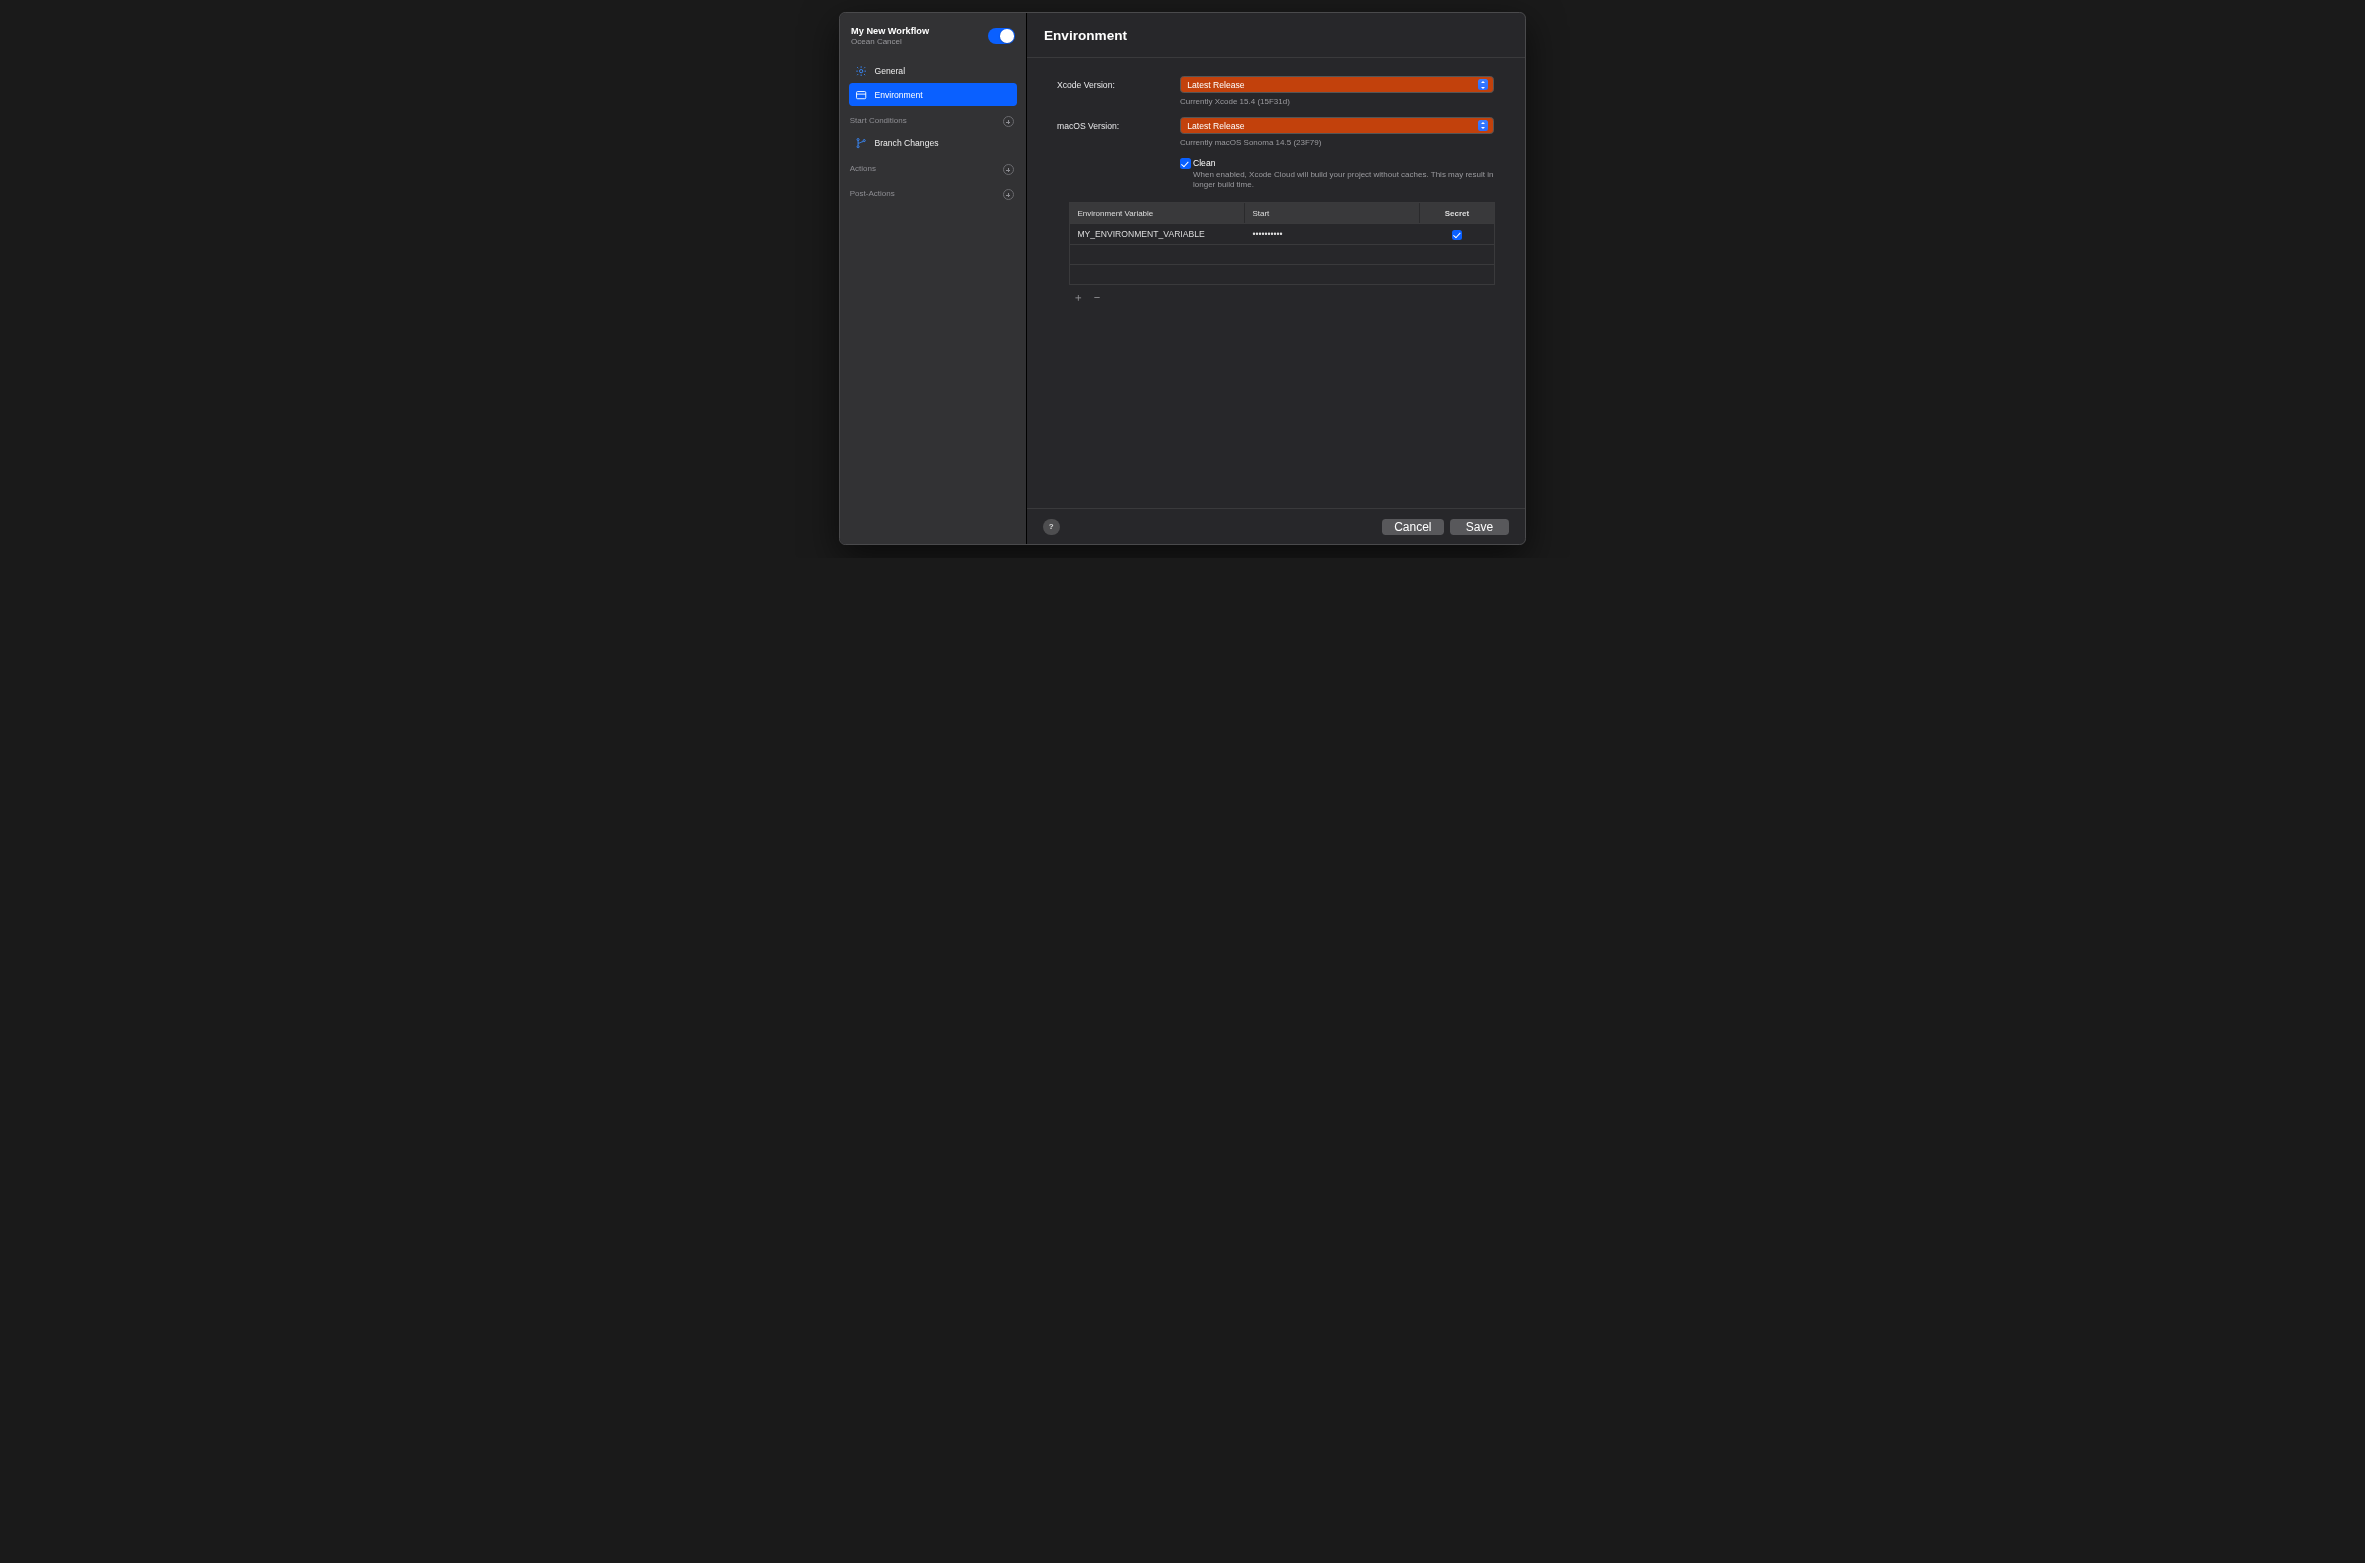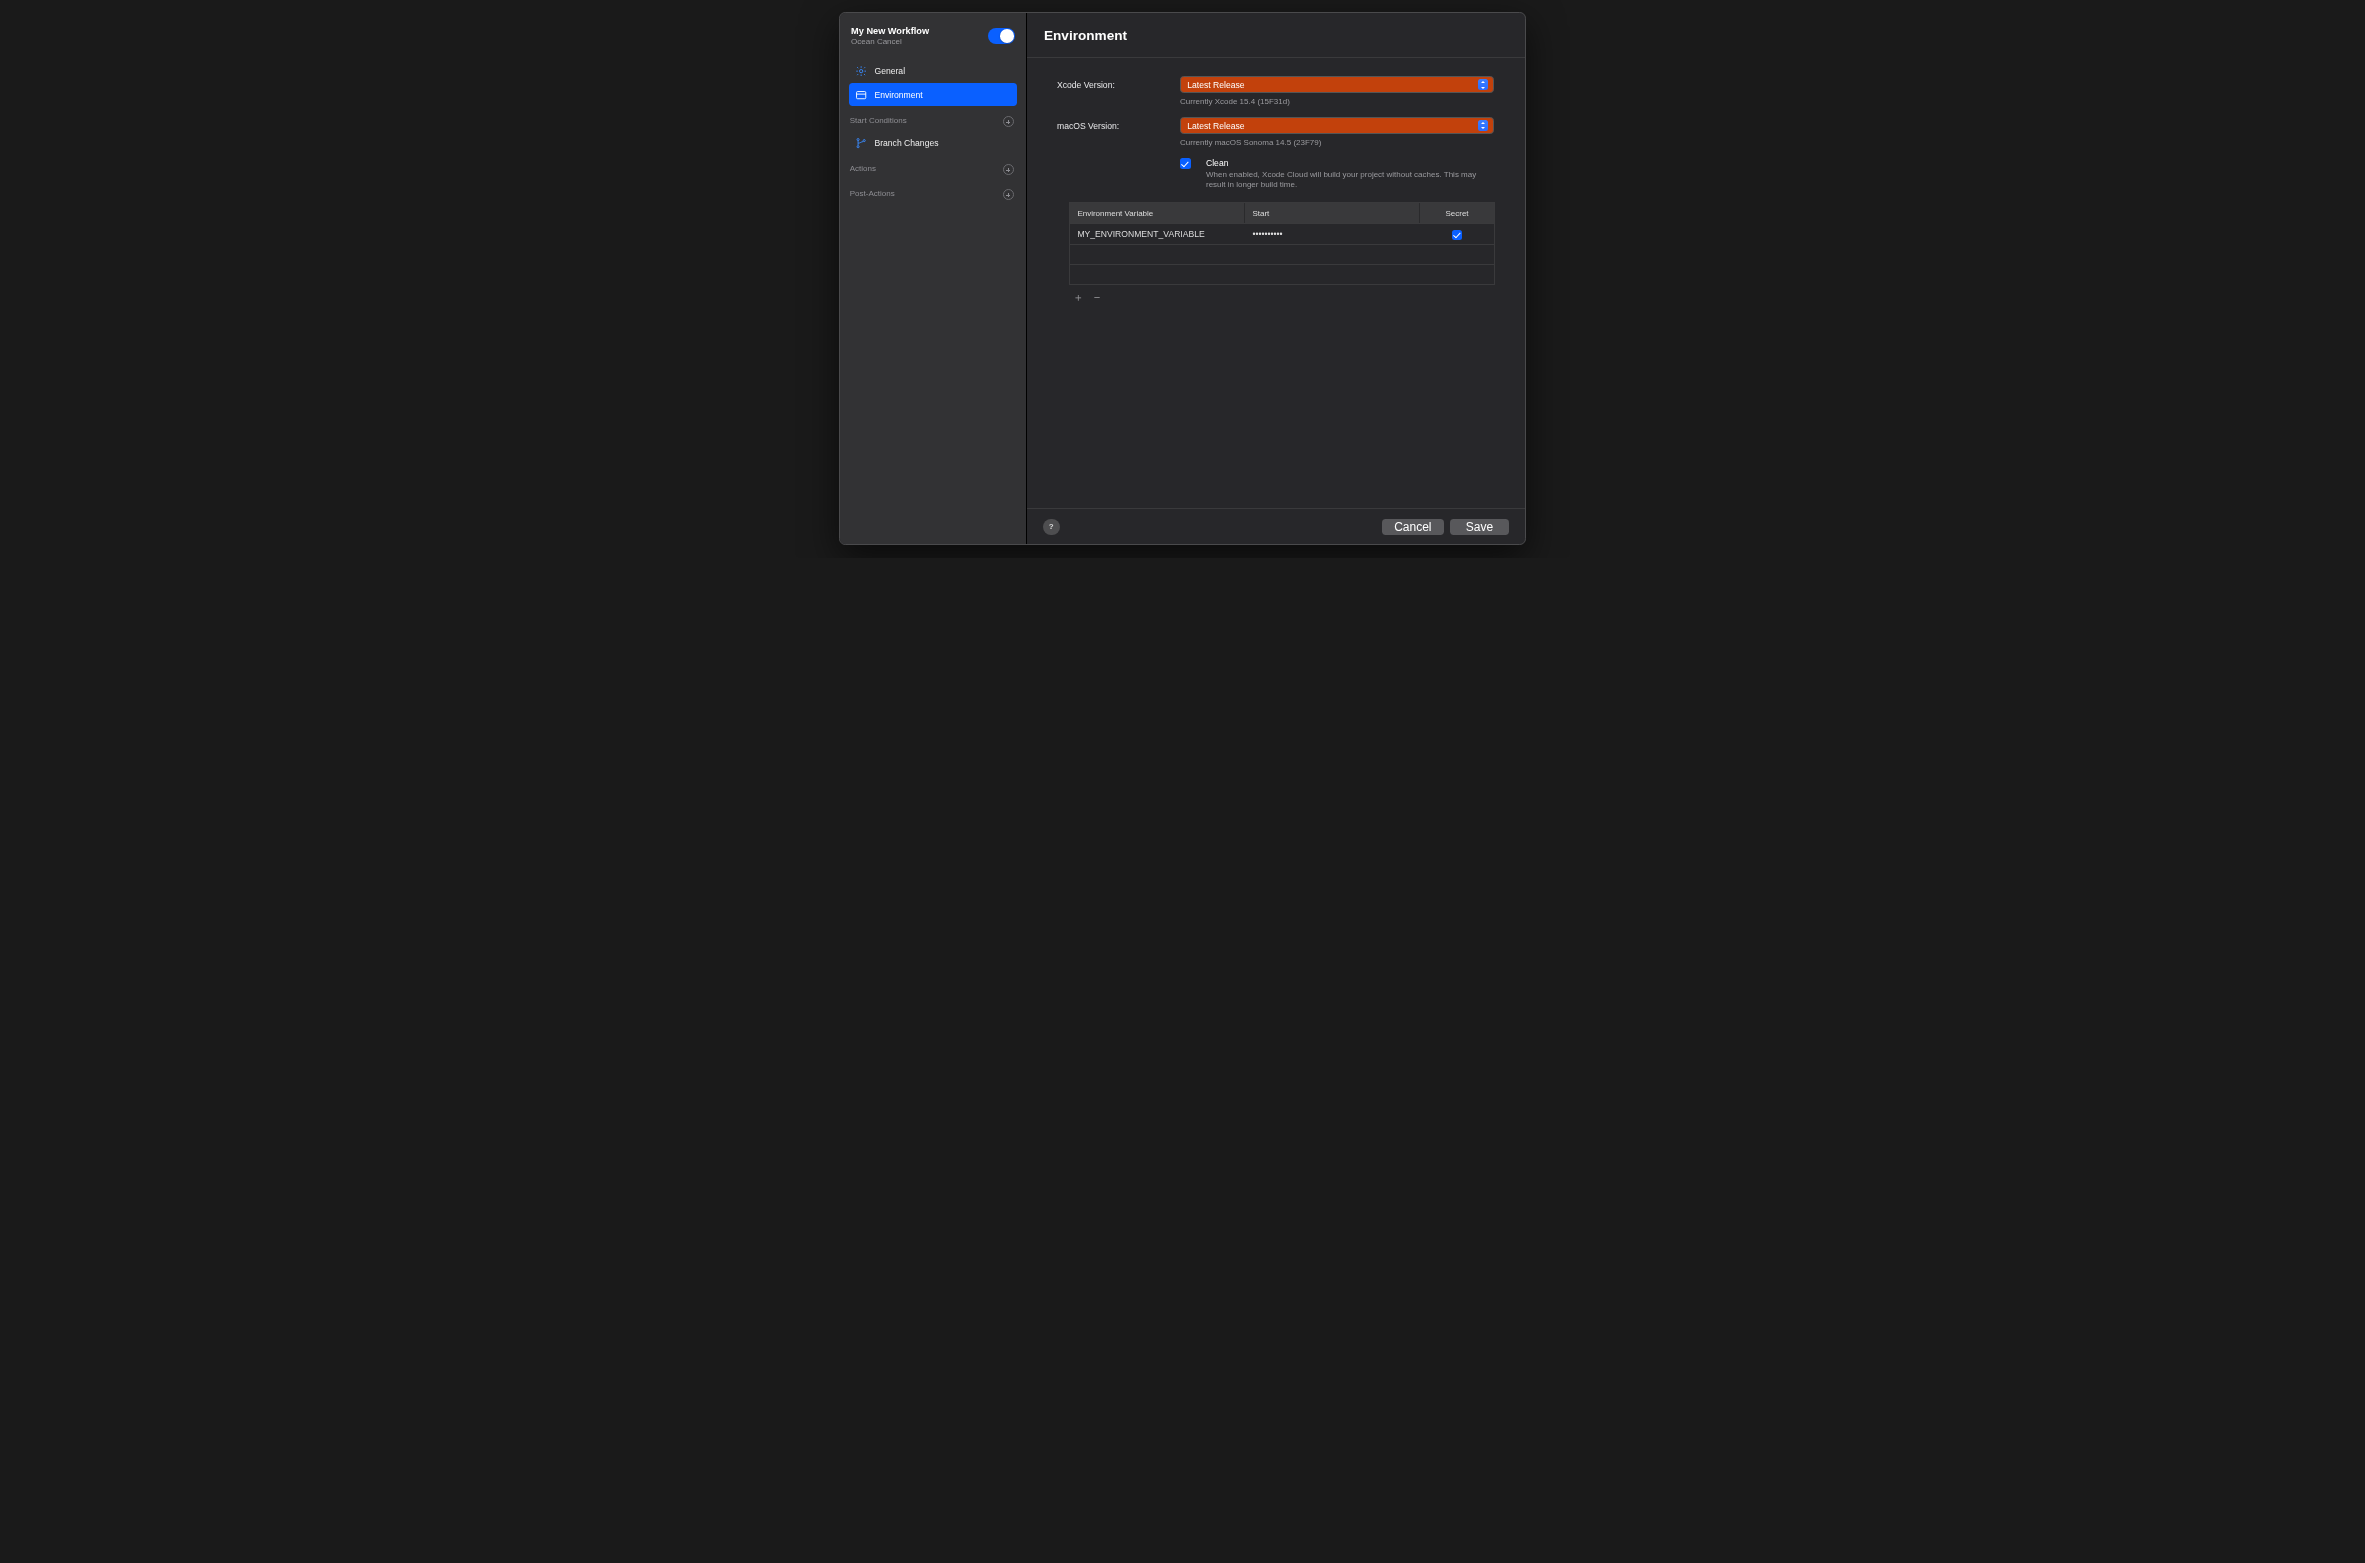--- a/index.html
+++ b/index.html
@@ -103,21 +103,21 @@
   }
   .stepper::before, .stepper::after {
     content:""; position:absolute; left:2.5px; width:0; height:0;
     border-left:2.5px solid transparent; border-right:2.5px solid transparent;
   }
   .stepper::before { top:1.8px; border-bottom:2.5px solid #fff; }
   .stepper::after  { bottom:1.8px; border-top:2.5px solid #fff; }
 
   .sub { color:#9a9a9e; font-size:8px; margin-top:3.7px; }
 
-  .check-row { display:flex; align-items:flex-start; gap:15px;justify-content:flex-end; }
+  .check-row { display:flex; align-items:flex-start; gap:2px;justify-content:flex-end; }
   .checkbox {
     width:11px; height:11px; border-radius:2.5px;
     background:#0a60ff; position:relative; flex-shrink:0; margin-top:0.6px; cursor:pointer;
   }
   .checkbox::after {
     content:""; position:absolute; left:3.1px; top:1.2px;
     width:3.1px; height:5.5px; border:solid #fff; border-width:0 1.4px 1.4px 0;
     transform: rotate(42deg);
   }
   .check-label { color:#fff; font-size:8.6px; font-weight:500; }
@@ -127,21 +127,21 @@
   .envtable { margin-top: 10px; border:0.6px solid #3a3a3c; border-radius:0; }
   .envhead, .envrow {
     display:grid; grid-template-columns: 1fr 1fr 74px;
     align-items:center;
   }
   .envhead {
     background:#39393b; color:#ddd; font-size:8px;
     height:20.3px;
   }
   .envhead > div { padding:0 7.4px; border-right:0.6px solid #2a2a2c; height:100%; display:flex; align-items:center; }
-  .envhead > div:last-child { border-right:none; justify-content:center; }
+  .envhead > div:last-child { border-right:none; justify-content:center;font-weight:bold; }
   .envrow { height:21px; border-top:0.6px solid #3a3a3c; }
   .envrow > div { padding:0 7.4px; font-size:8.6px; color:#ddd; }
   .envrow .secret-cell { display:flex; justify-content:center; }
   .envspacer { height:20px; border-top:0.6px solid #3a3a3c; }
   .envfooter {
     display:flex; gap:10px; padding:6.2px 3.7px 0;
     color:#9a9a9e; font-size:11px;
   }
   .envfooter span { cursor:pointer; line-height:1; }
 

